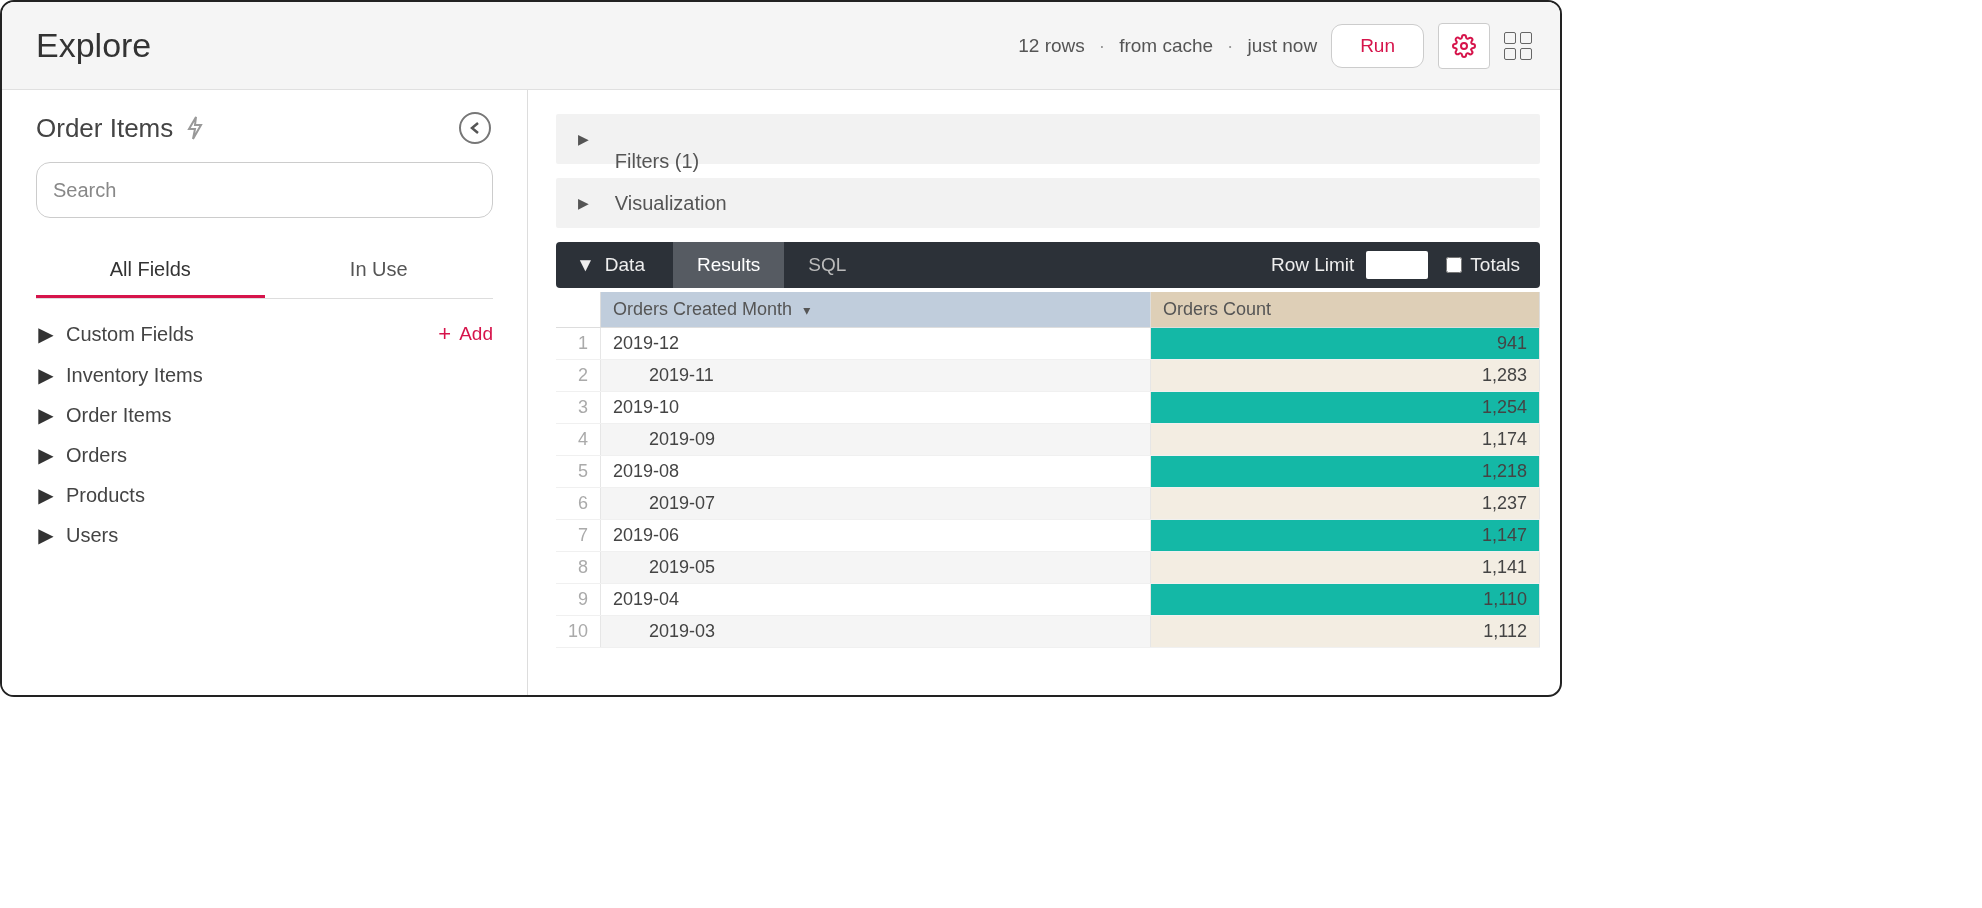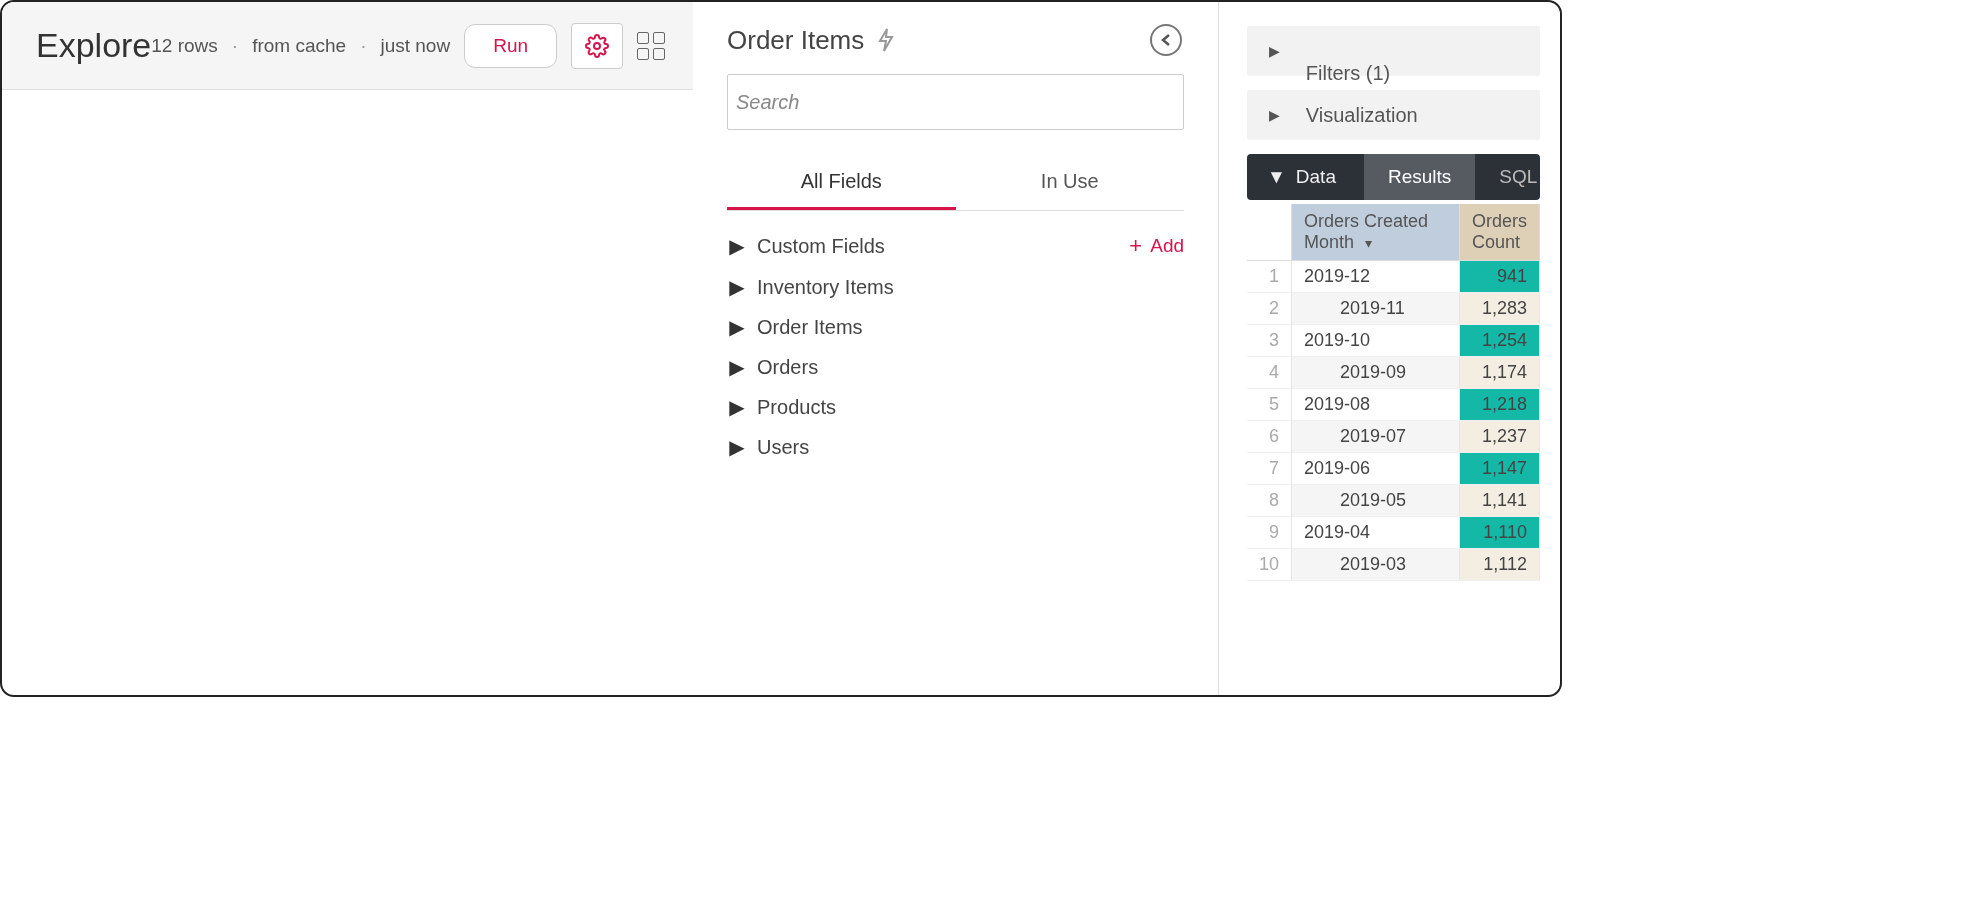--- a/index.html
+++ b/index.html
@@ -5,20 +5,21 @@
   * { box-sizing: border-box; margin: 0; padding: 0; }
   html, body { font-family: -apple-system, BlinkMacSystemFont, "Segoe UI", Helvetica, Arial, sans-serif; font-size: 16px; color: #333; }
   body { background: #fff; }
   .window {
     width: 1562px;
     height: 697px;
     border: 2px solid #222;
     border-radius: 14px;
     overflow: hidden;
     display: flex;
+    flex-direction: column;
     background: #fff;
   }
 
   
   .topbar {
     height: 88px;
     background: #f5f5f5;
     border-bottom: 1px solid #e0e0e0;
     display: flex;
     align-items: center;
@@ -117,25 +118,24 @@
     align-items: center;
     justify-content: center;
     cursor: pointer;
     color: #555;
   }
   .search-wrap { padding: 8px 34px 14px; }
   .search-input {
     width: 100%;
     height: 56px;
     border: 1px solid #ccc;
-    border-radius: 2px;
-    padding: 0 8px;
+    border-radius: 14px;
+    padding: 0 16px;
     font-size: 20px;
     color: #555;
-    font-style: italic;
   }
   .search-input::placeholder { color: #888; }
 
   .field-tabs {
     display: flex;
     border-bottom: 1px solid #ddd;
     margin: 14px 34px 0;
   }
   .field-tab {
     flex: 1;

